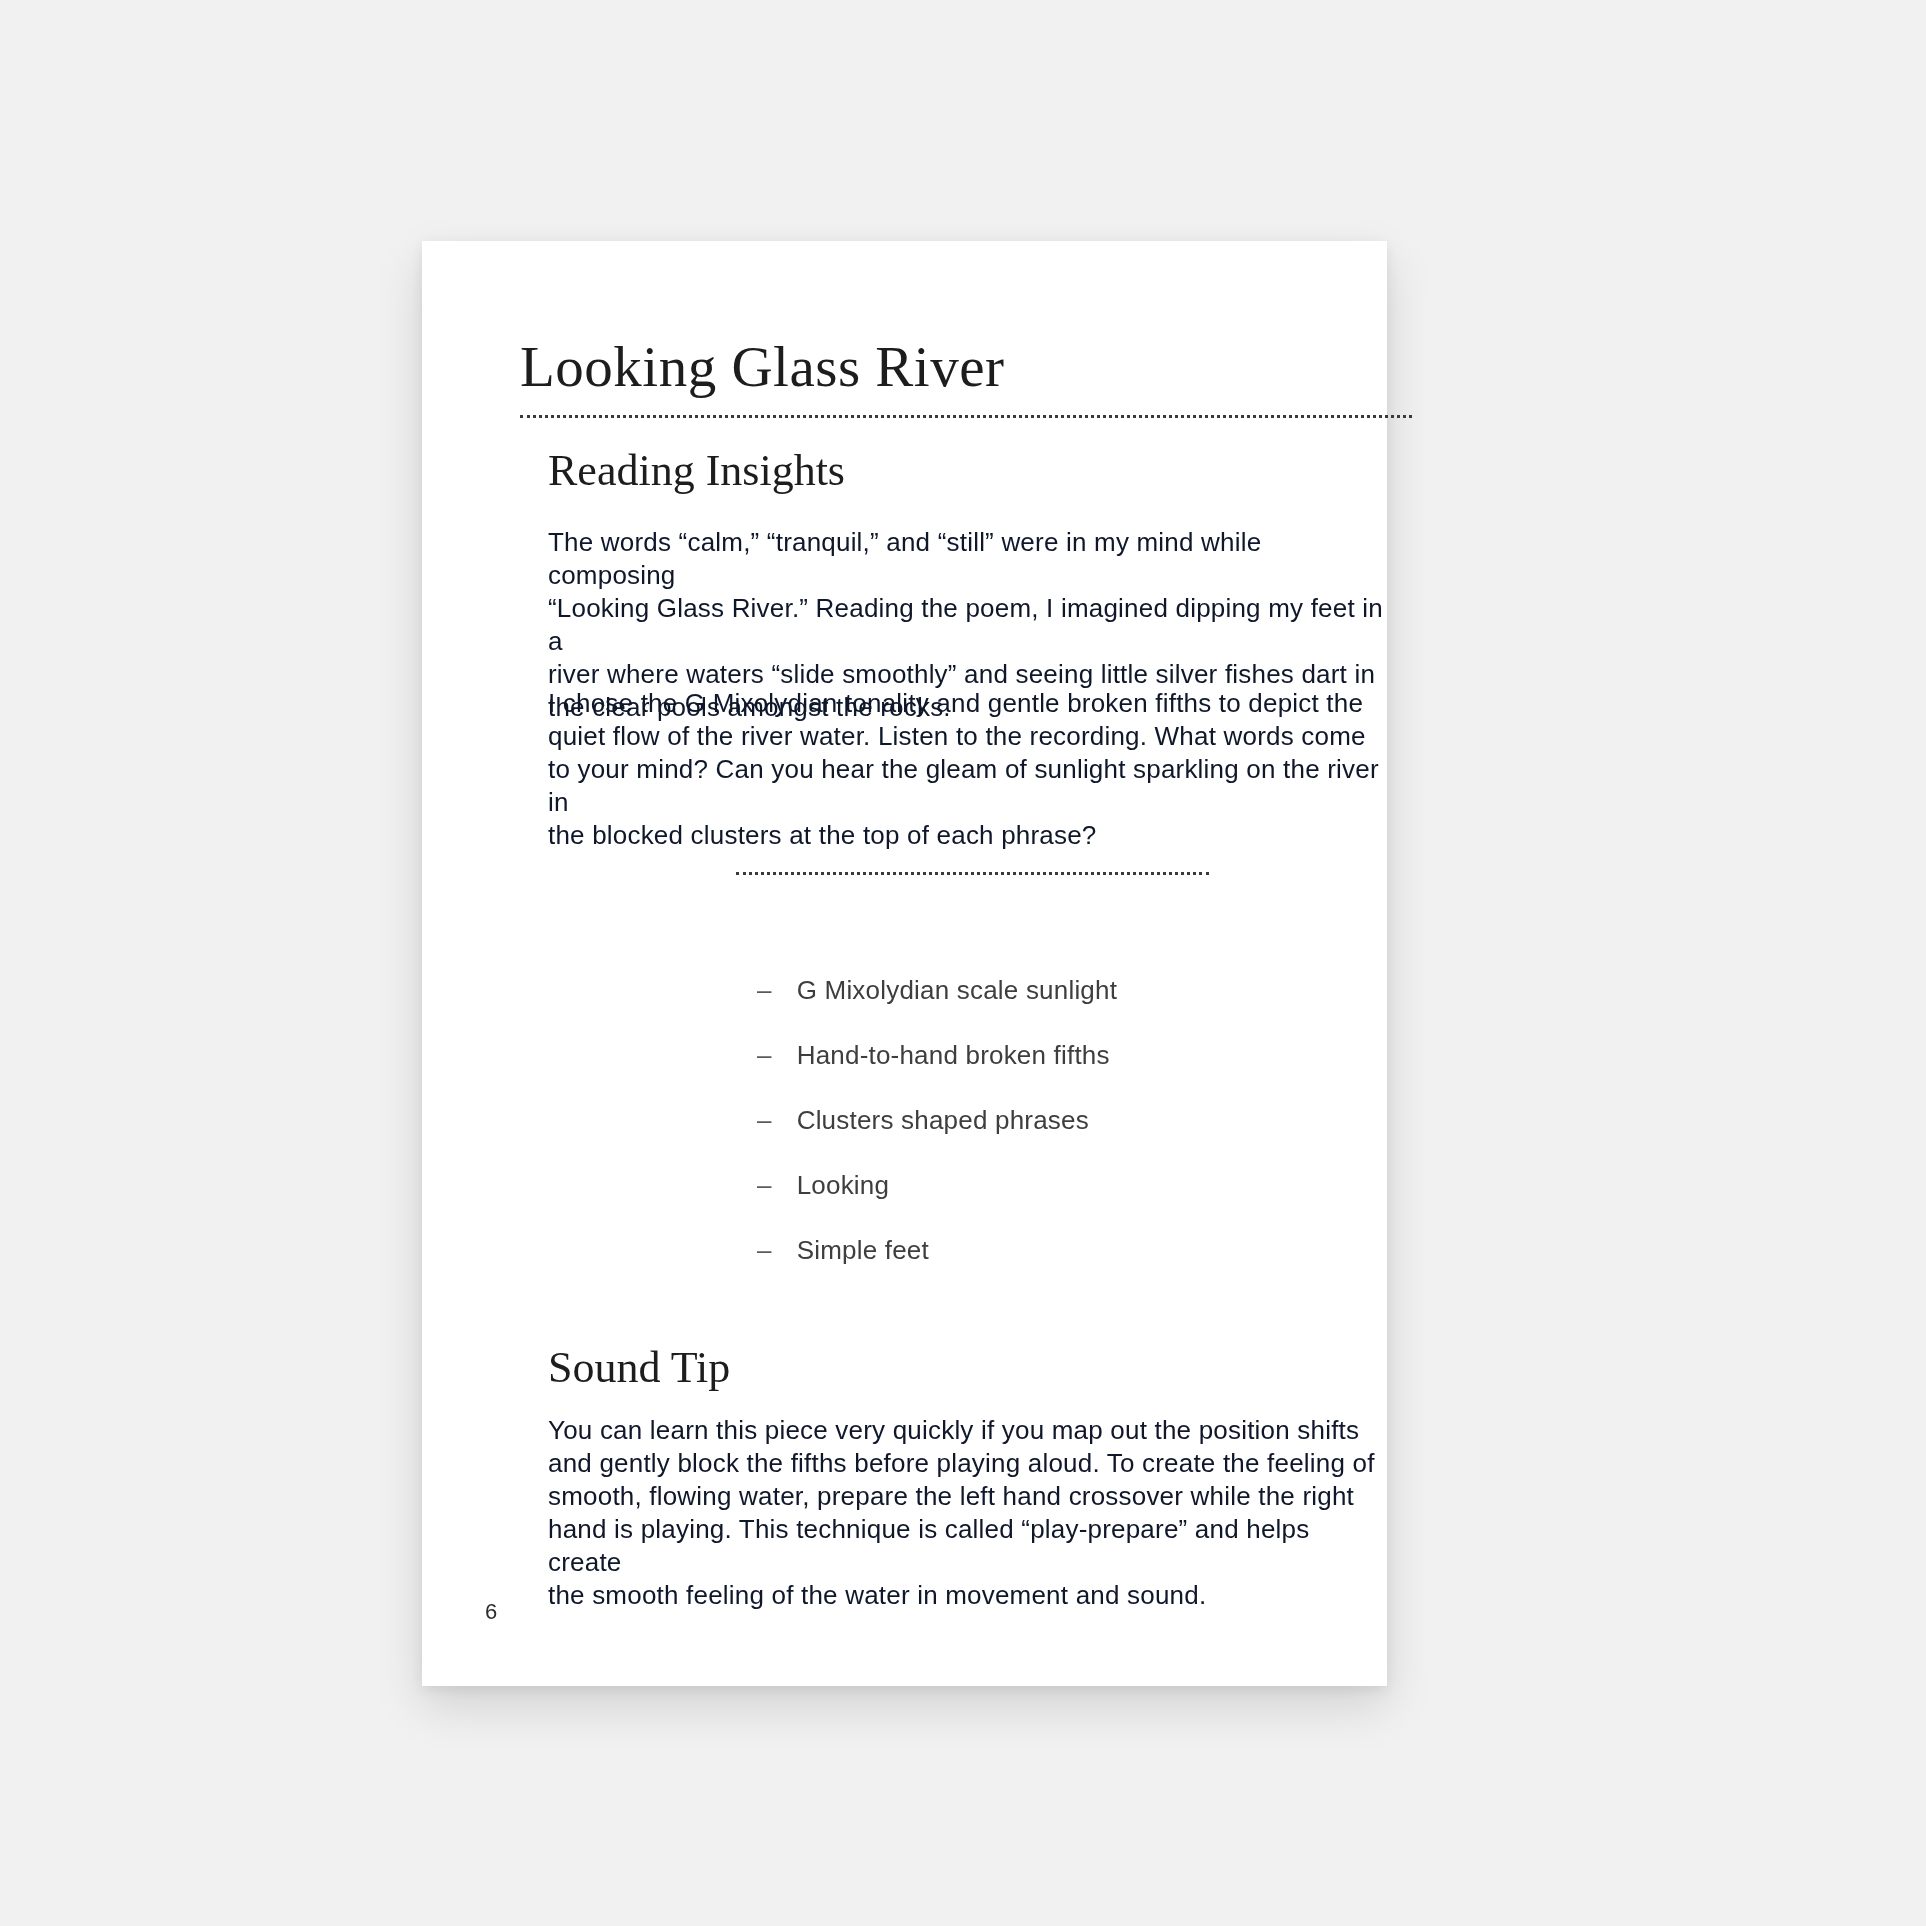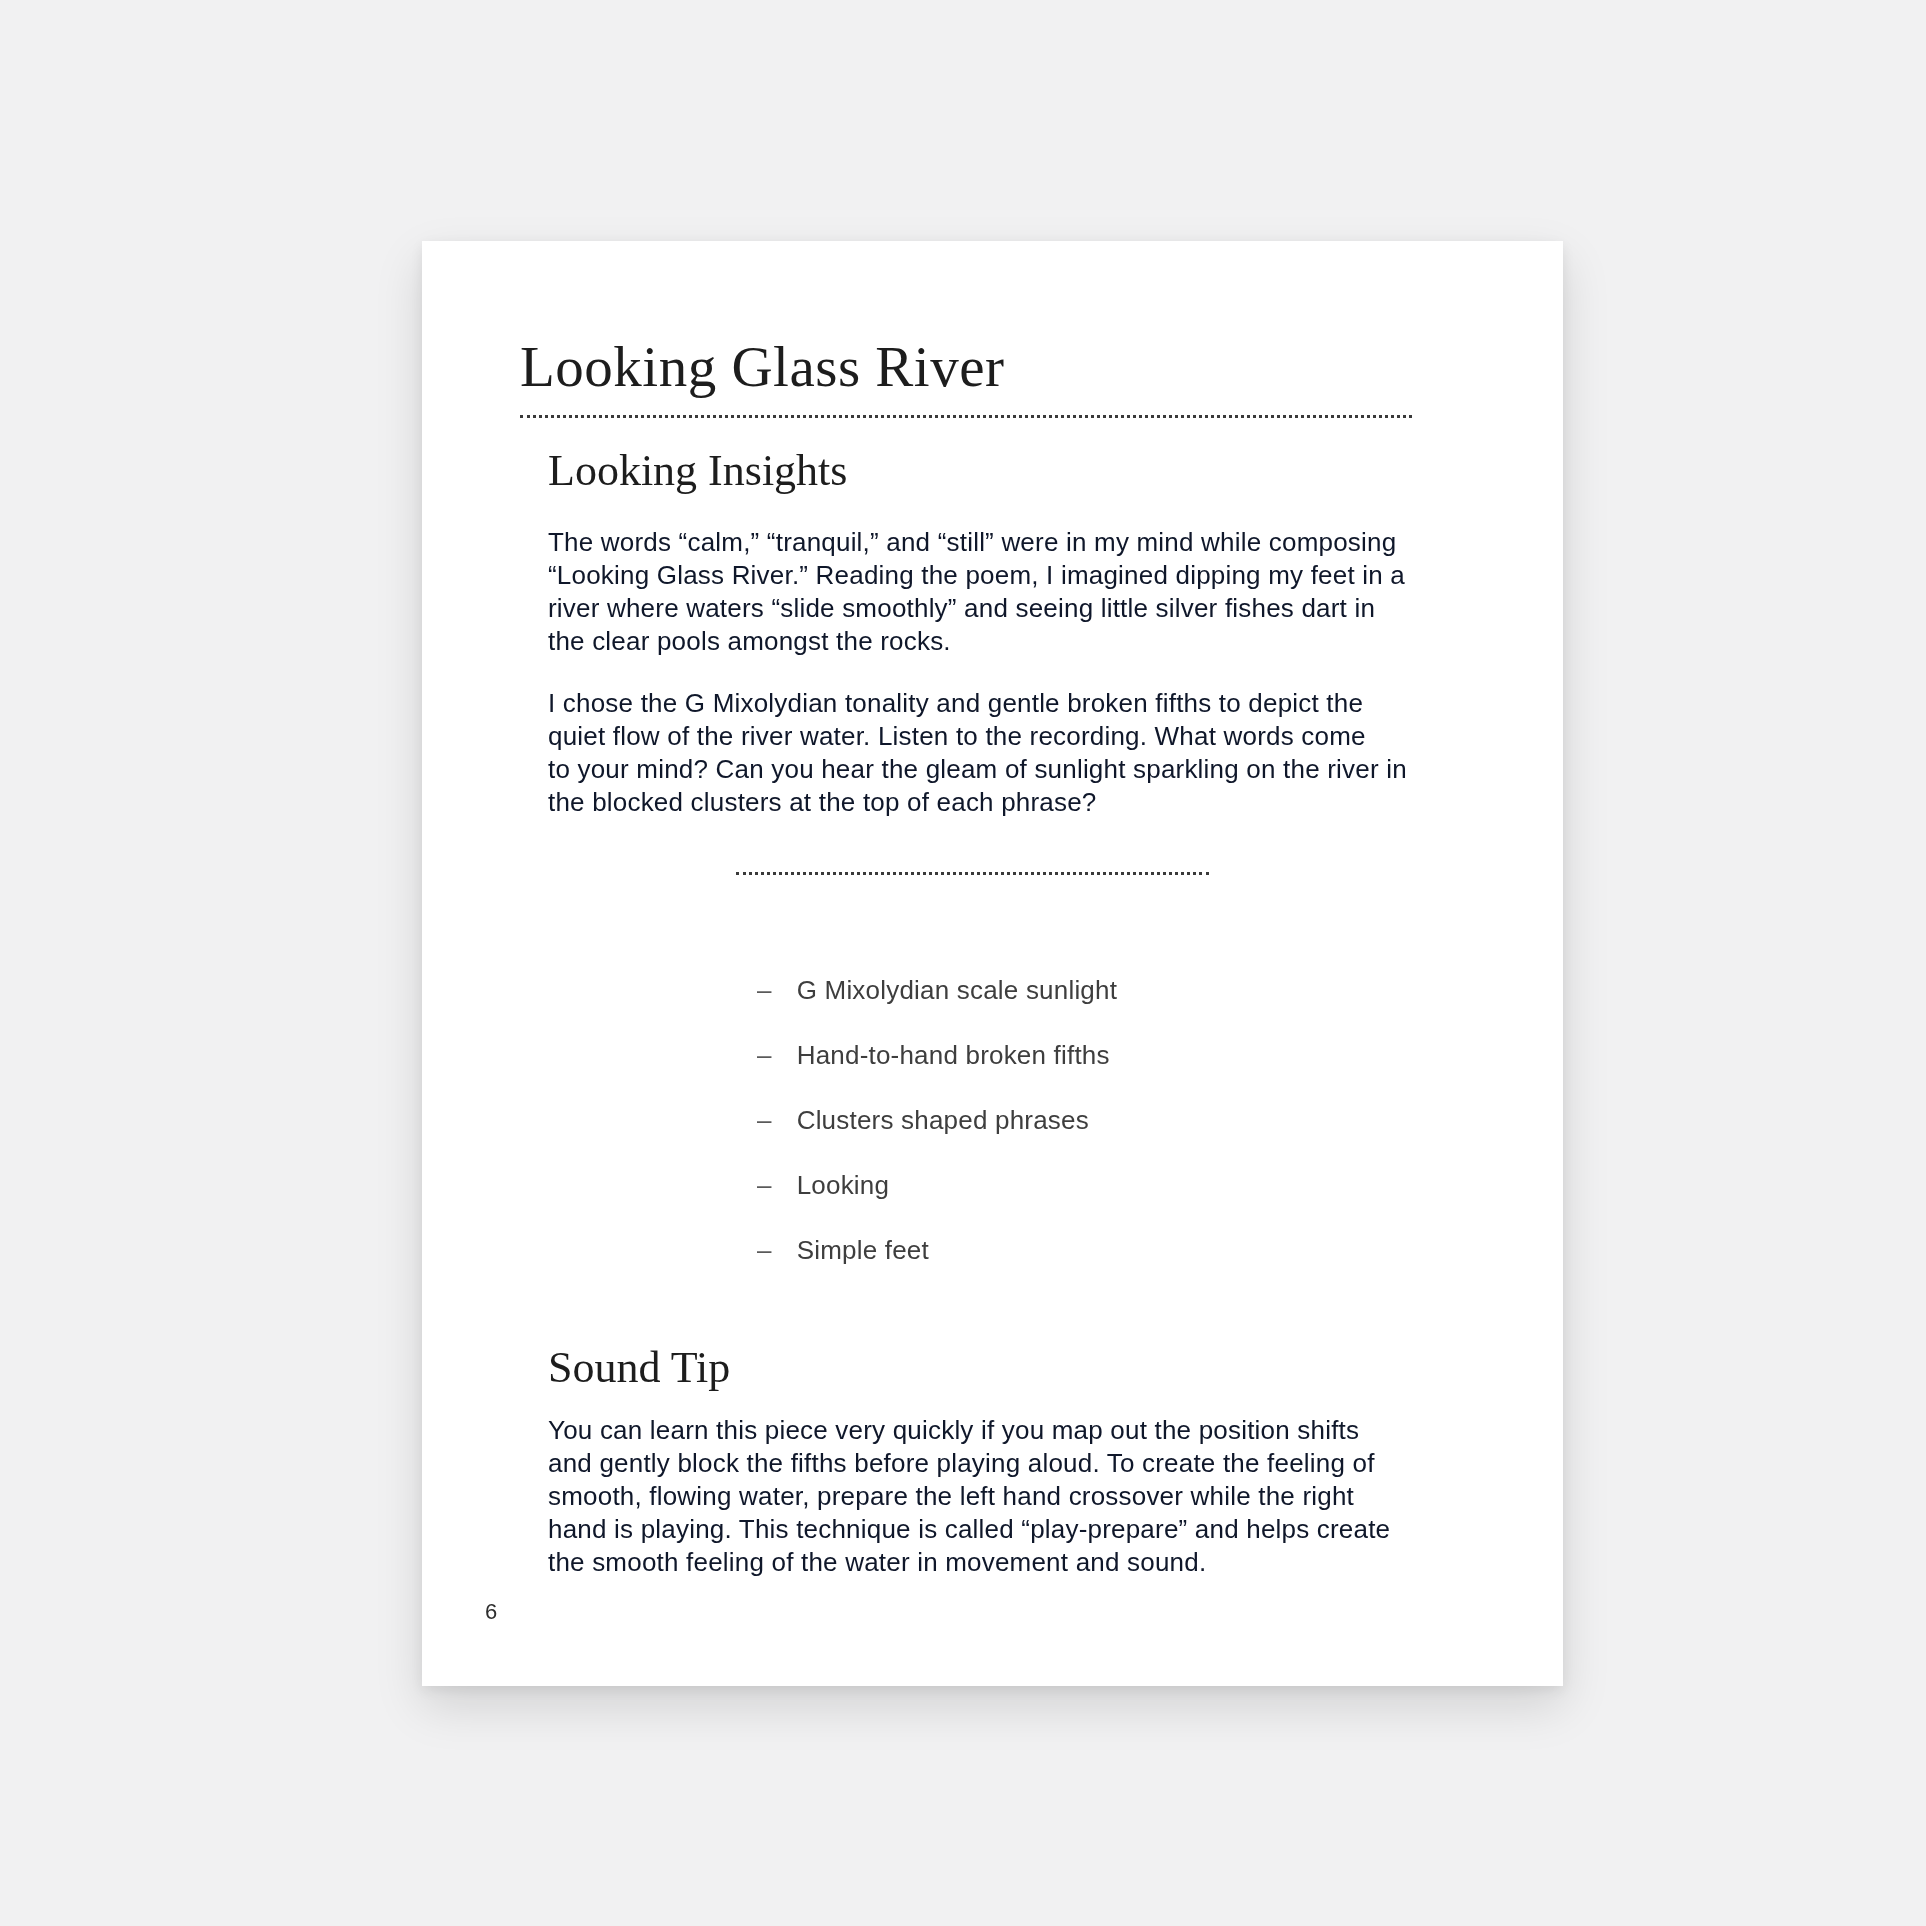--- a/index.html
+++ b/index.html
@@ -7,21 +7,21 @@
   body {
     position: relative;
     background: #f1f1f2;
     font-family: "Liberation Sans", sans-serif;
     overflow: hidden;
   }
   .page {
     position: absolute;
     left: 422px;
     top: 241px;
-    width: 1141px;
+    width: 965px;
     height: 1445px;
     background: #ffffff;
     box-shadow: 0 20px 45px rgba(0,0,0,0.13), 0 4px 12px rgba(0,0,0,0.07);
   }
   .serif {
     font-family: "Liberation Serif", "DejaVu Serif", serif;
     font-weight: 400;
     color: #1d1d1d;
   }
   .doc-title {
@@ -103,21 +103,21 @@
 </style>
 </head>
 <body>
 
 <div class="page">
 
   <h1 class="serif doc-title">Looking Glass River</h1>
 
   <div class="title-rule"></div>
 
-  <h2 class="serif section-heading composer-heading">Looking Insights</h2>
+  <h2 class="serif section-heading composer-heading">Reading Insights</h2>
 
   <p class="body-text para-1">The words “calm,” “tranquil,” and “still” were in my mind while composing
 “Looking Glass River.” Reading the poem, I imagined dipping my feet in a
 river where waters “slide smoothly” and seeing little silver fishes dart in
 the clear pools amongst the rocks.</p>
 
   <p class="body-text para-2">I chose the G Mixolydian tonality and gentle broken fifths to depict the
 quiet flow of the river water. Listen to the recording. What words come
 to your mind? Can you hear the gleam of sunlight sparkling on the river in
 the blocked clusters at the top of each phrase?</p>

